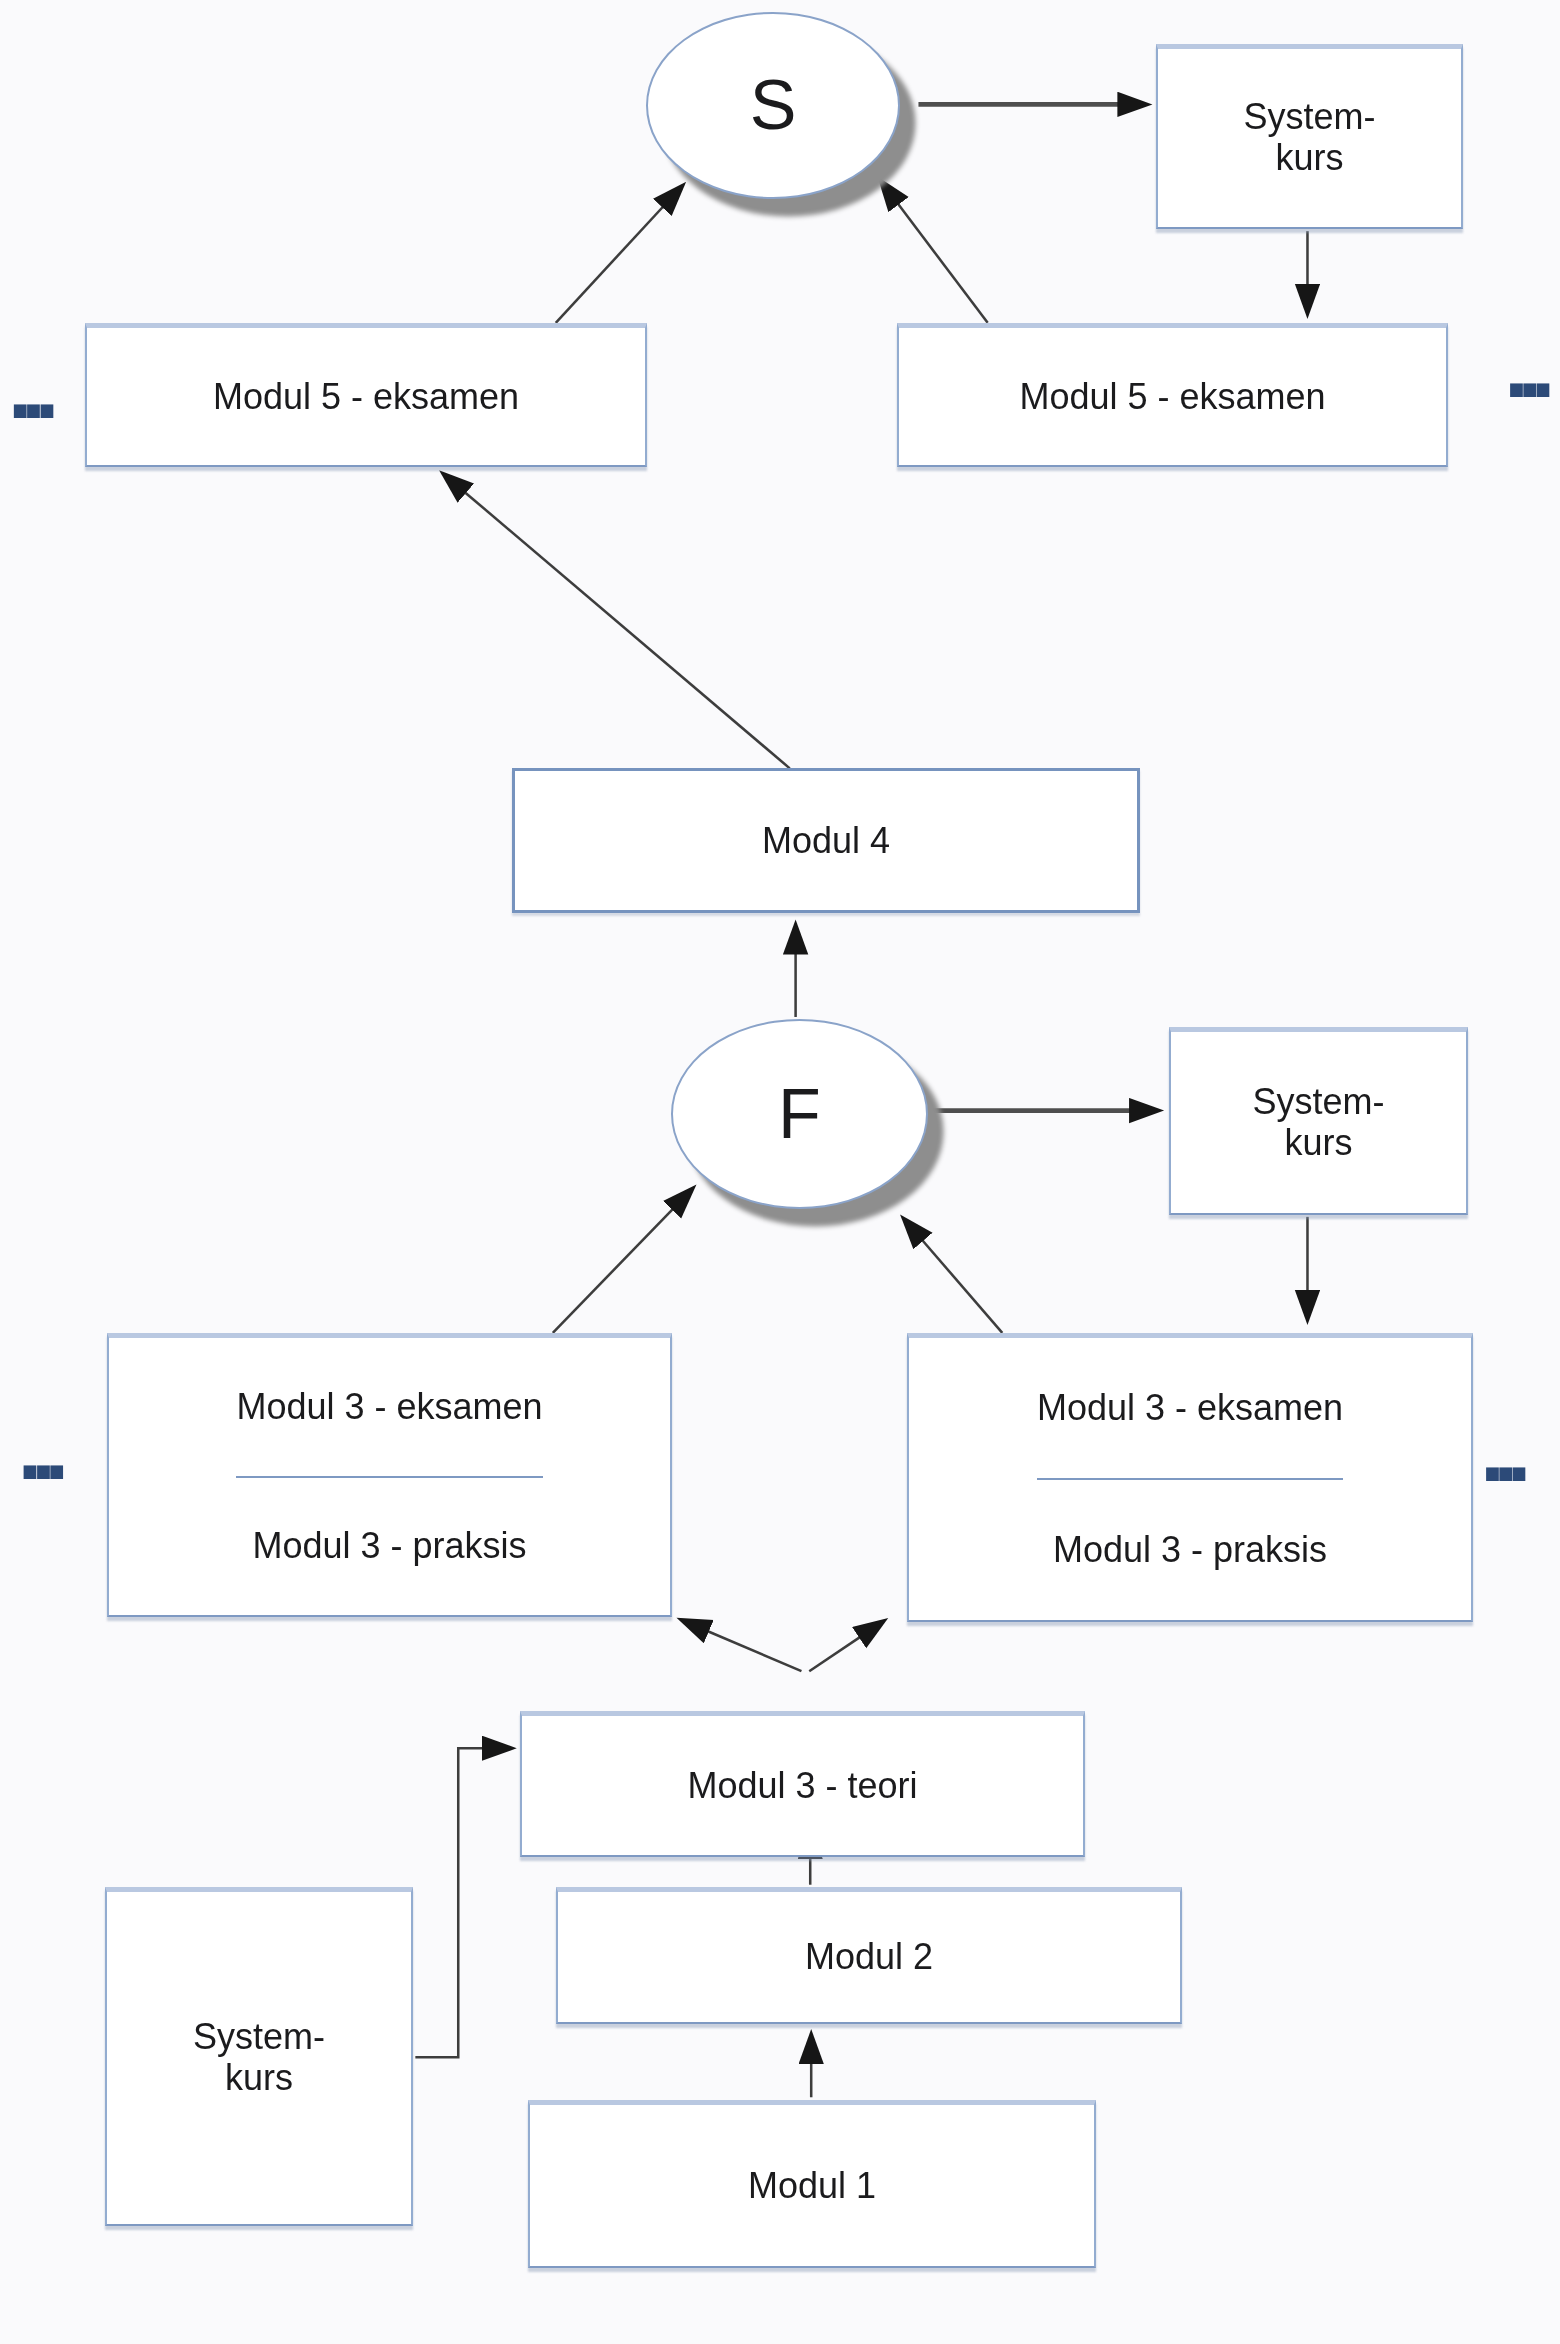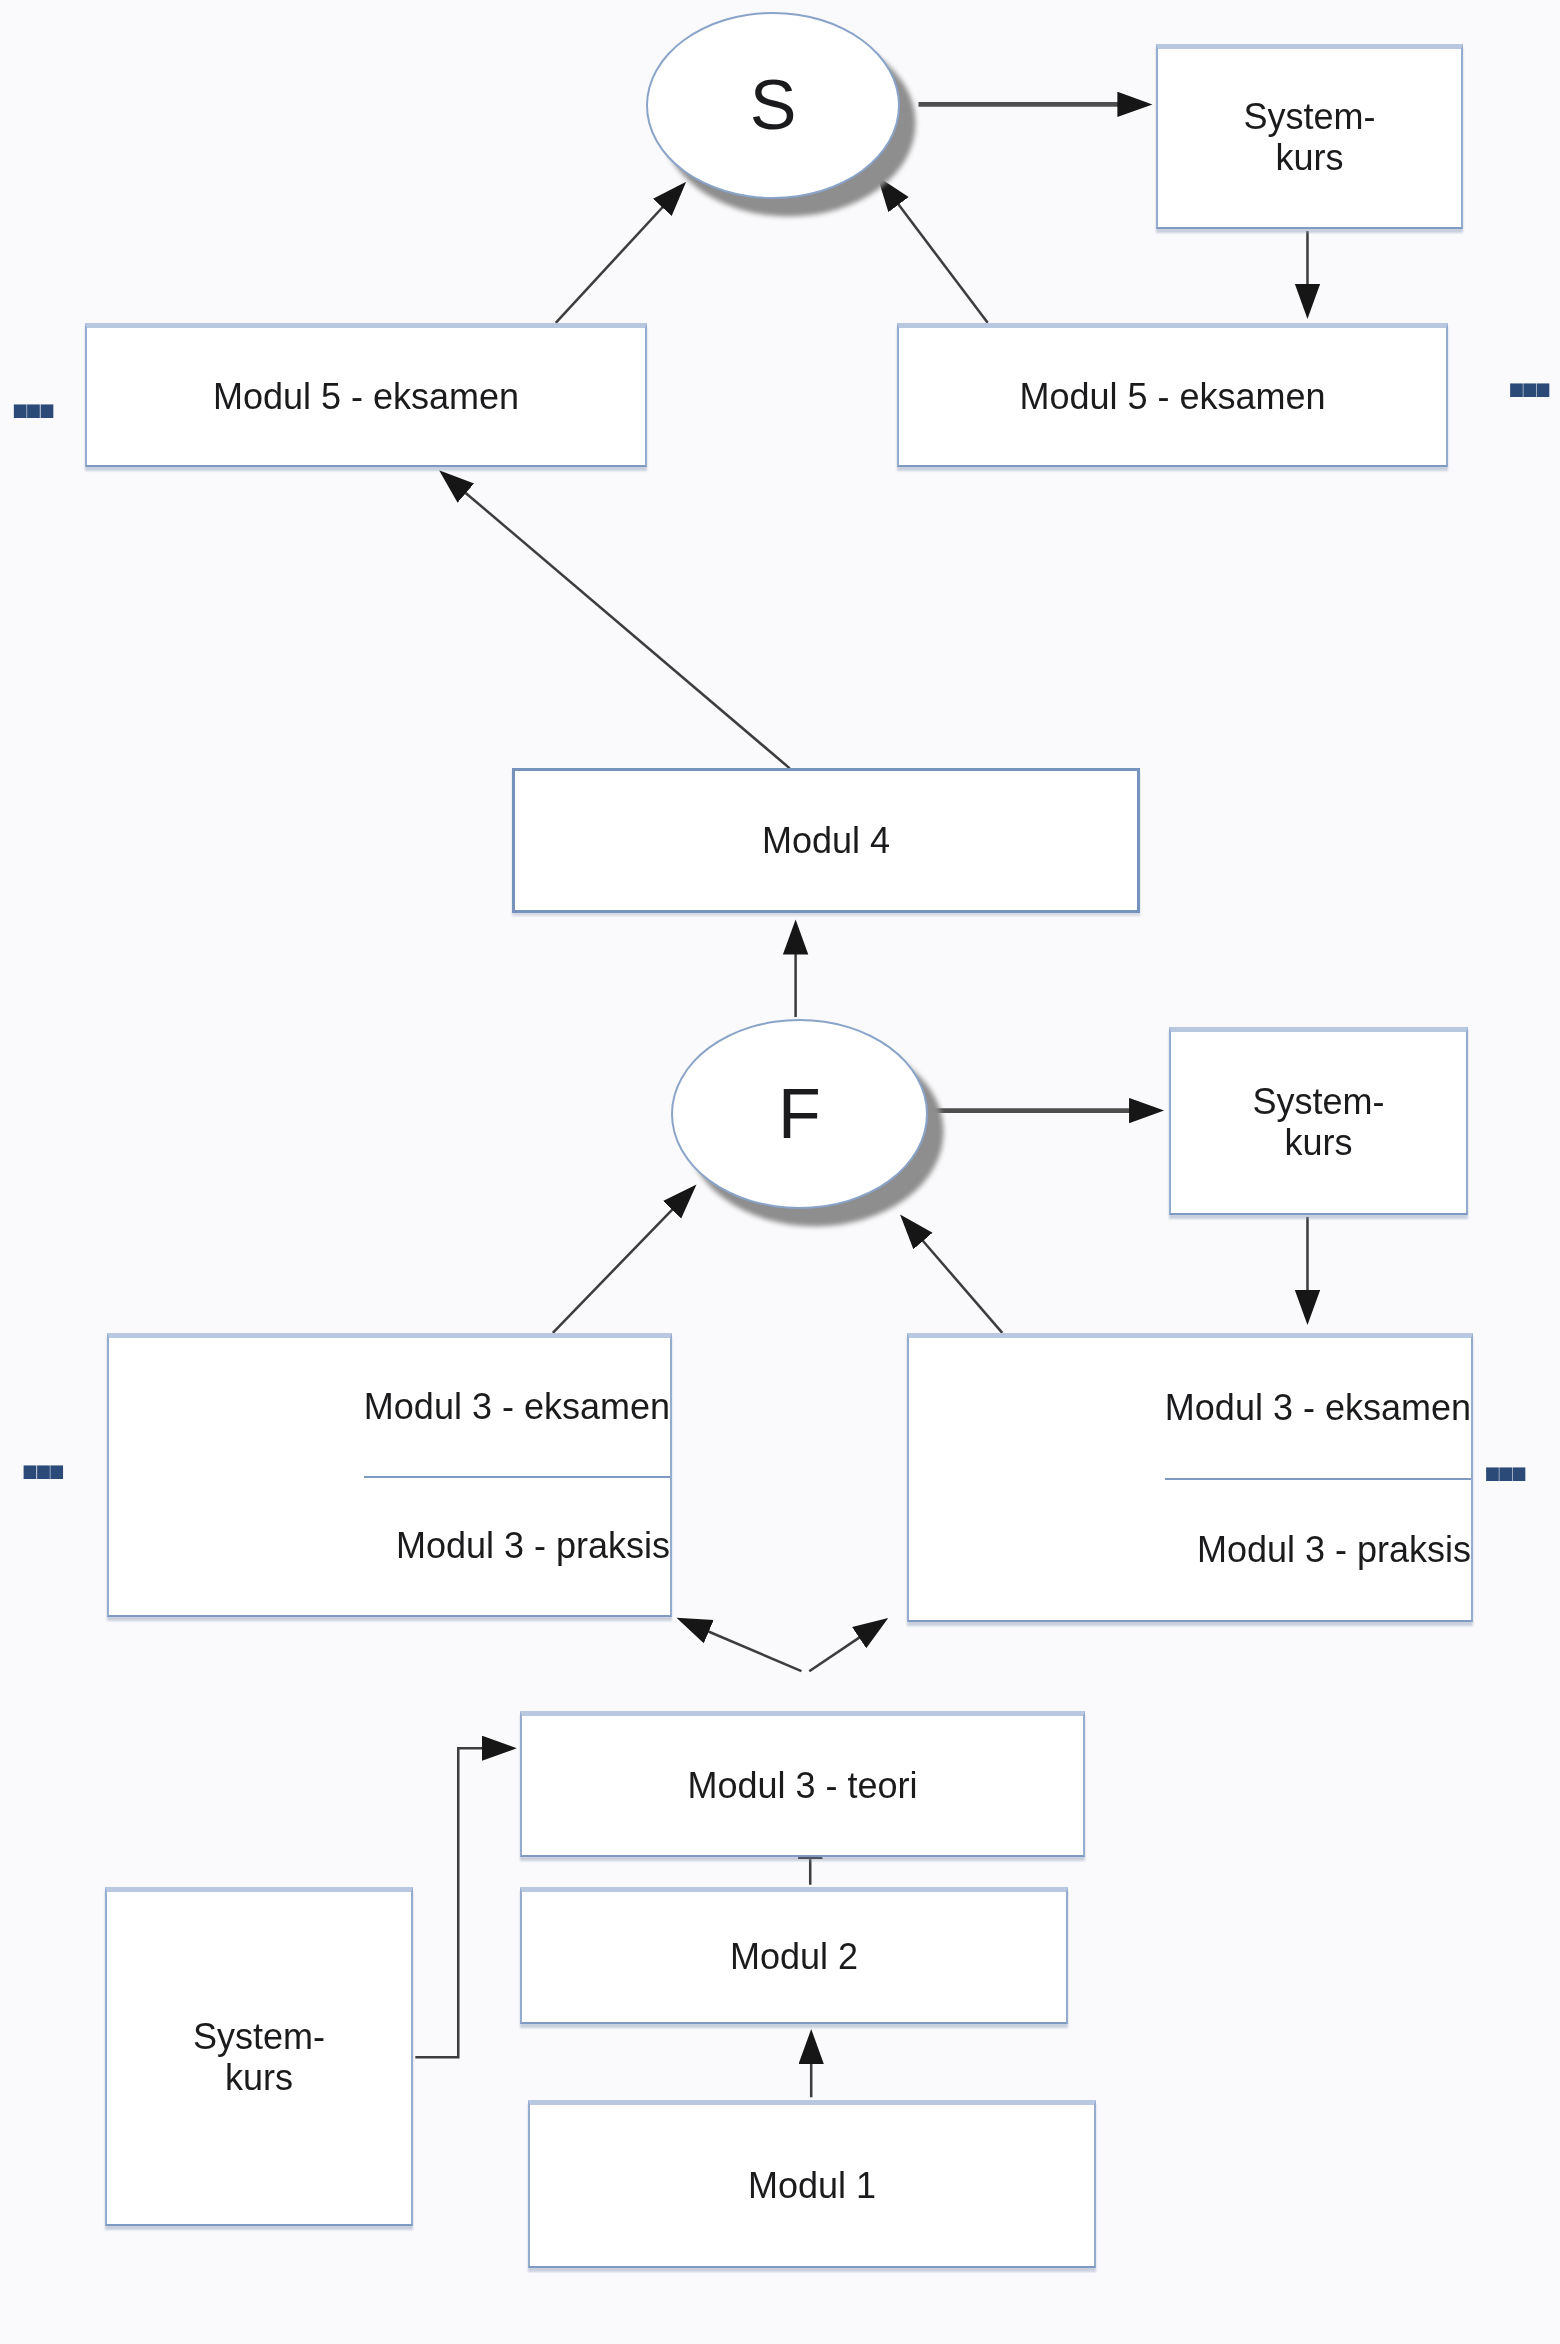--- a/index.html
+++ b/index.html
@@ -16,41 +16,41 @@
     display:flex; align-items:center; justify-content:center;
     font-size:36px; line-height:1.1; text-align:center;
   }
   .ellipse {
     position:absolute; box-sizing:border-box; background:#ffffff;
     border:2.9px solid #8aa3c9; border-radius:50%;
     box-shadow:15.6px 17.6px 4.9px #8e8e8e;
     display:flex; align-items:center; justify-content:center;
     font-size:70px;
   }
-  .stack { flex-direction:column; align-items:flex-end; justify-content:flex-start; padding:0; }
+  .stack { flex-direction:column; align-items:center; justify-content:flex-start; padding:0; }
   .stack .row { flex:1; display:flex; align-items:center; justify-content:center; }
   .stack .row-top { border-bottom:2.9px solid #7e99c2; }
   .twoline span { display:block; line-height:1.13; }
   .dots {
     position:absolute; font-weight:bold; font-size:90px; line-height:88px;
     letter-spacing:-11.7px; color:#2c4a78; white-space:nowrap;
   }
   #ellipse-s { left:646px; top:11.7px;   width:254px; height:187px; }
   #ellipse-f { left:671px; top:1019px; width:257px; height:190px; }
   #sk-top    { left:1156px; top:44px;   width:307px; height:185px; }
   #m5-left   { left:85px;   top:323px;  width:562px; height:144px; }
   #m5-right  { left:897px;  top:323px;  width:551px; height:144px; }
   #m4        { left:512px;  top:768px;  width:628px; height:145px;
                border:3.9px solid #7693be; box-shadow:0 2.9px 2px rgba(142,158,184,.35); }
   #sk-mid    { left:1169px; top:1027px; width:299px; height:188px; }
   #m3-left   { left:107px;  top:1333px; width:565px; height:284px; }
   #m3-right  { left:907px;  top:1333px; width:566px; height:289px; }
   #teori     { left:520px;  top:1674px; width:565px; height:146px;margin-top:37px; }
   #sk-bottom { left:105px;  top:1887px; width:308px; height:339px; }
-  #m2        { left:520px;  top:1887px; width:548px; height:137px; }
+  #m2        { left:556px;  top:1887px; width:626px; height:137px; }
   #m1        { left:528px;  top:2100px; width:568px; height:168px; }
   #dots-m5-left  { left:7.8px;    top:343px; }
   #dots-m5-right { left:1504px; top:322px; }
   #dots-m3-left  { left:17.6px;   top:1404px; }
   #dots-m3-right { left:1480px; top:1406px; }
   #arrows { position:absolute; left:0; top:0; width:1560px; height:2344px; pointer-events:none; }
   .thin  { stroke:#3d3d3d; stroke-width:2.6px; fill:none; }
   .thick { stroke:#4e4e4e; stroke-width:5px;   fill:none; }
 </style>
 </head>

